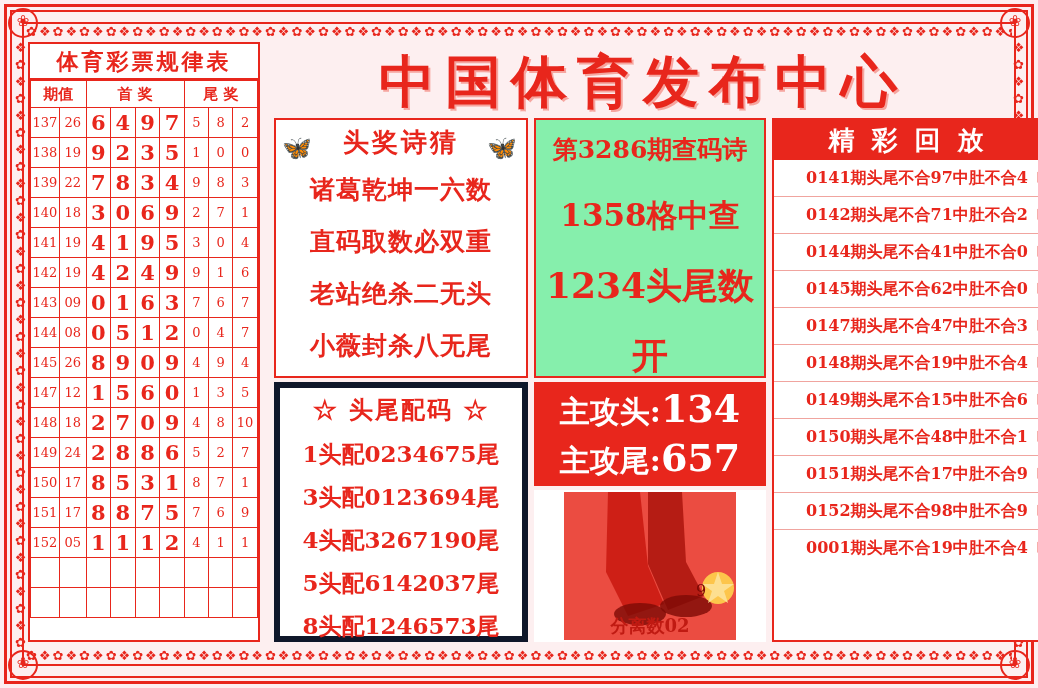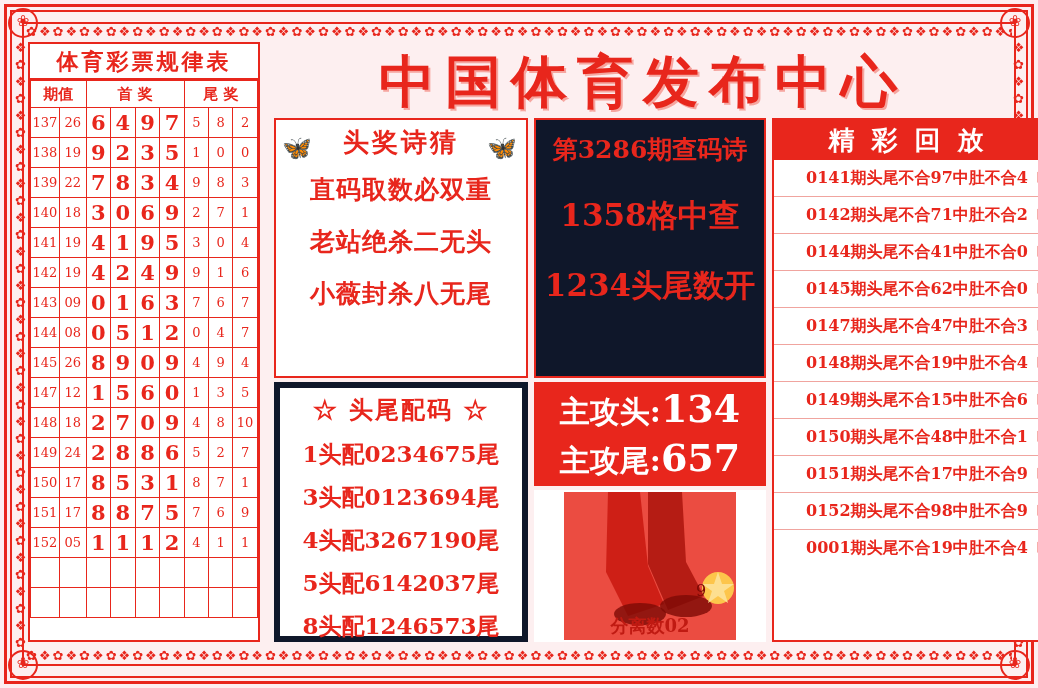--- a/index.html
+++ b/index.html
@@ -102,29 +102,29 @@
   }
   .pair-row{
     text-align:center;color:#e8261c;font-size:23px;font-weight:bold;
     line-height:43px;height:43px;
     font-family:"DejaVu Serif","Liberation Serif",serif;
   }
 
   
   .mid-top{
     position:absolute;left:506px;top:76px;width:232px;height:260px;
-    border:2px solid #e8261c;box-sizing:border-box;background:#0f172a;
+    border:2px solid #e8261c;box-sizing:border-box;background:#86efac;
   }
   .mid-top .ml{
     text-align:center;color:#e8261c;font-weight:bold;
     font-family:"DejaVu Serif","Liberation Serif",serif;
   }
   .ml1{font-size:25px;line-height:60px;height:60px;}
   .ml2{font-size:31px;line-height:70px;height:70px;}
-  .ml3{font-size:31px;line-height:70px;height:70px;}
+  .ml3{font-size:36px;line-height:70px;height:70px;}
 
   .attack{
     position:absolute;left:506px;top:340px;width:232px;height:104px;
     background:#e8261c;box-sizing:border-box;padding:4px 0;
   }
   .attack div{
     color:#fff;text-align:center;font-weight:bold;
     font-family:"DejaVu Serif","Liberation Serif",serif;
   }
   .attack .a1{font-size:30px;line-height:46px;}
@@ -390,20 +390,21 @@
           </tbody>
       </table>
     </div>
 
     <div class="poem">
       <div class="poem-hd">
         <span class="deco l">🦋</span>
         <span>头奖诗猜</span>
         <span class="deco r">🦋</span>
       </div>
+      <div class="poem-line">诸葛乾坤一六数</div>
       <div class="poem-line">直码取数必双重</div>
       <div class="poem-line">老站绝杀二无头</div>
       <div class="poem-line">小薇封杀八无尾</div>
     </div>
 
     <div class="pair">
       <div class="pair-hd">☆ 头尾配码 ☆</div>
       <div class="pair-row">1头配0234675尾</div>
       <div class="pair-row">3头配0123694尾</div>
       <div class="pair-row">4头配3267190尾</div>

